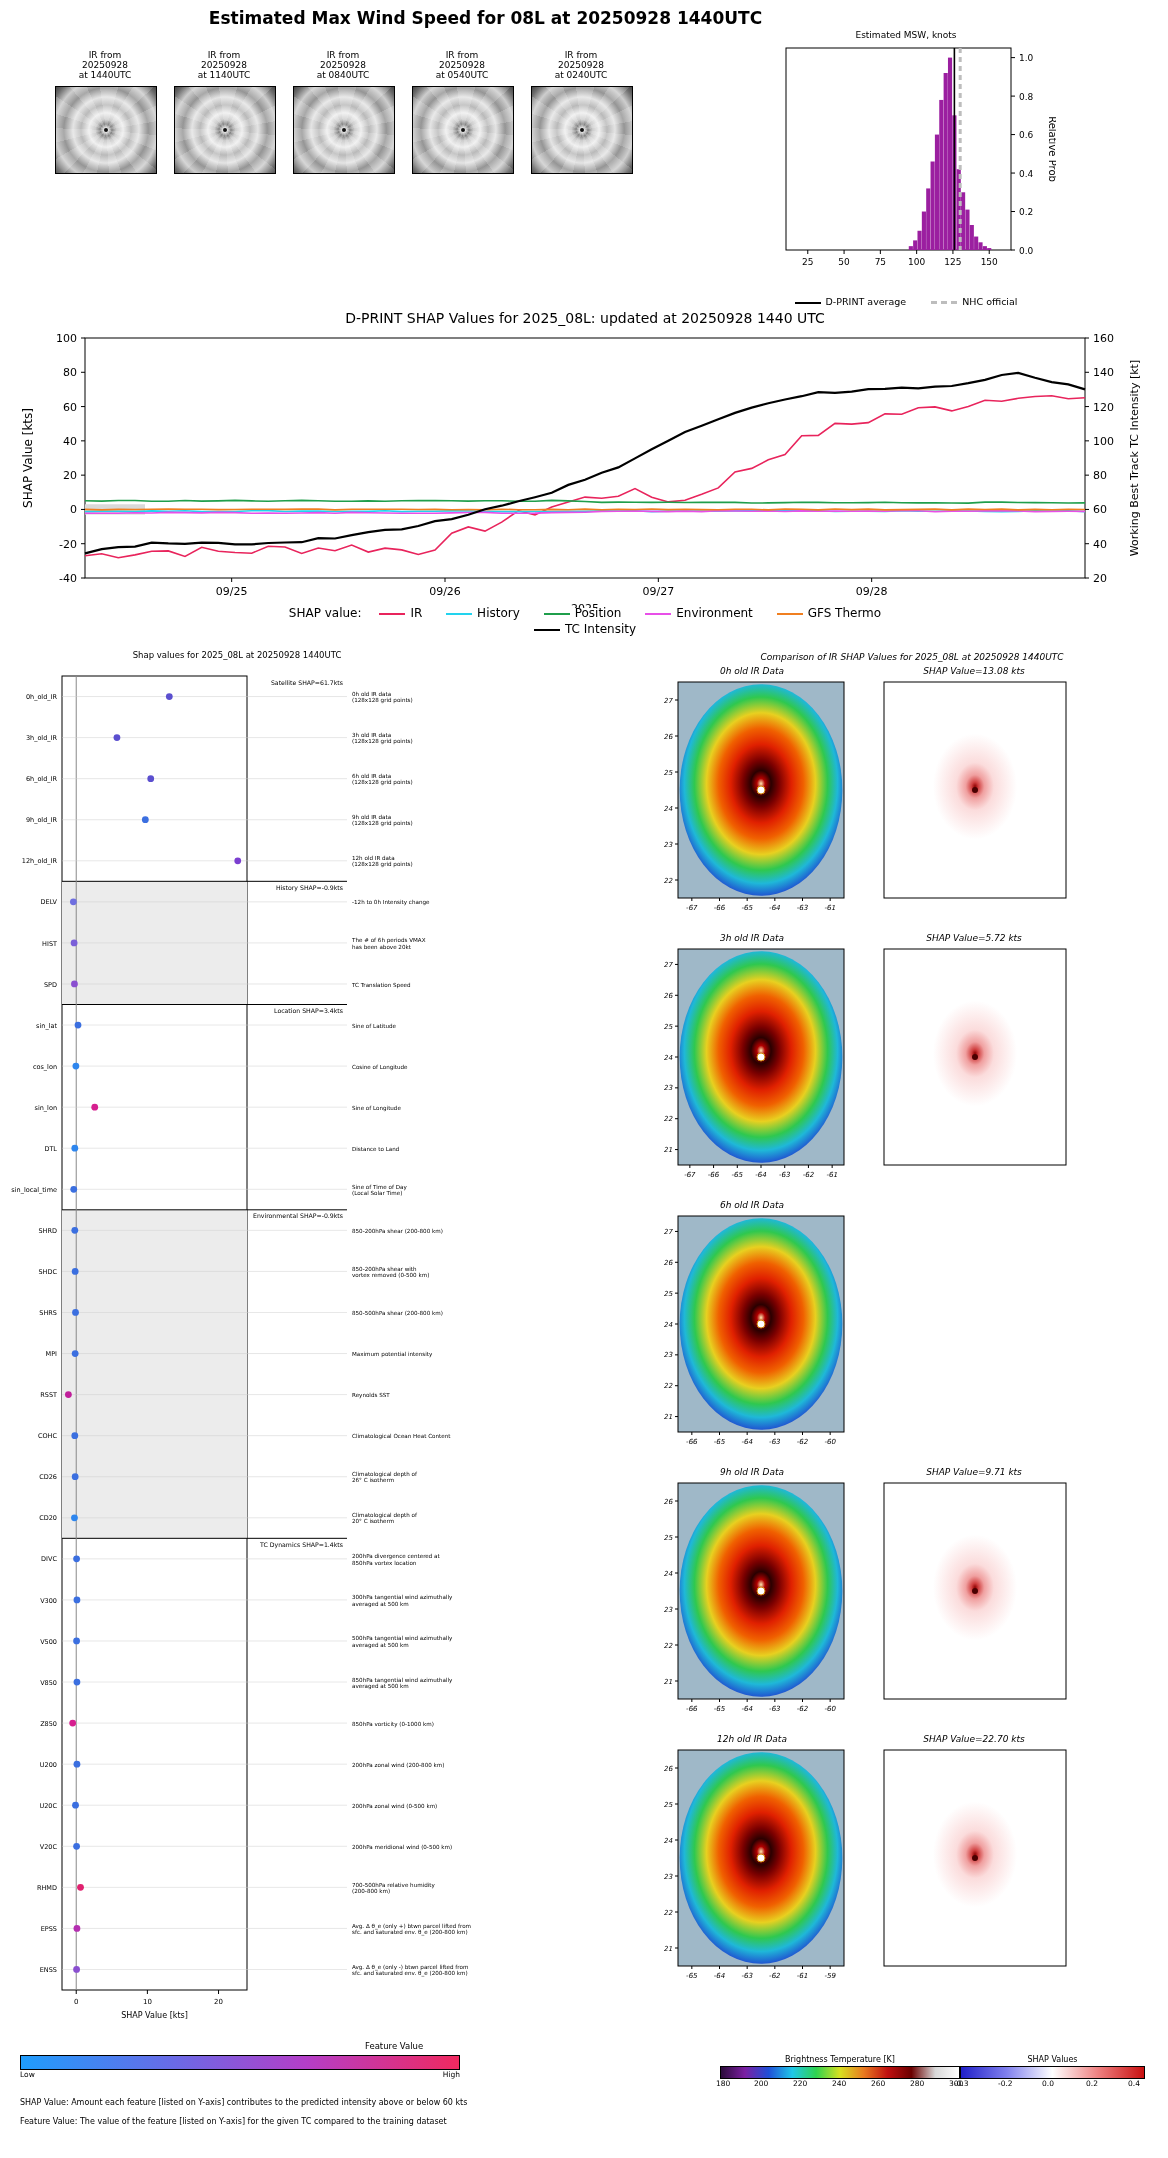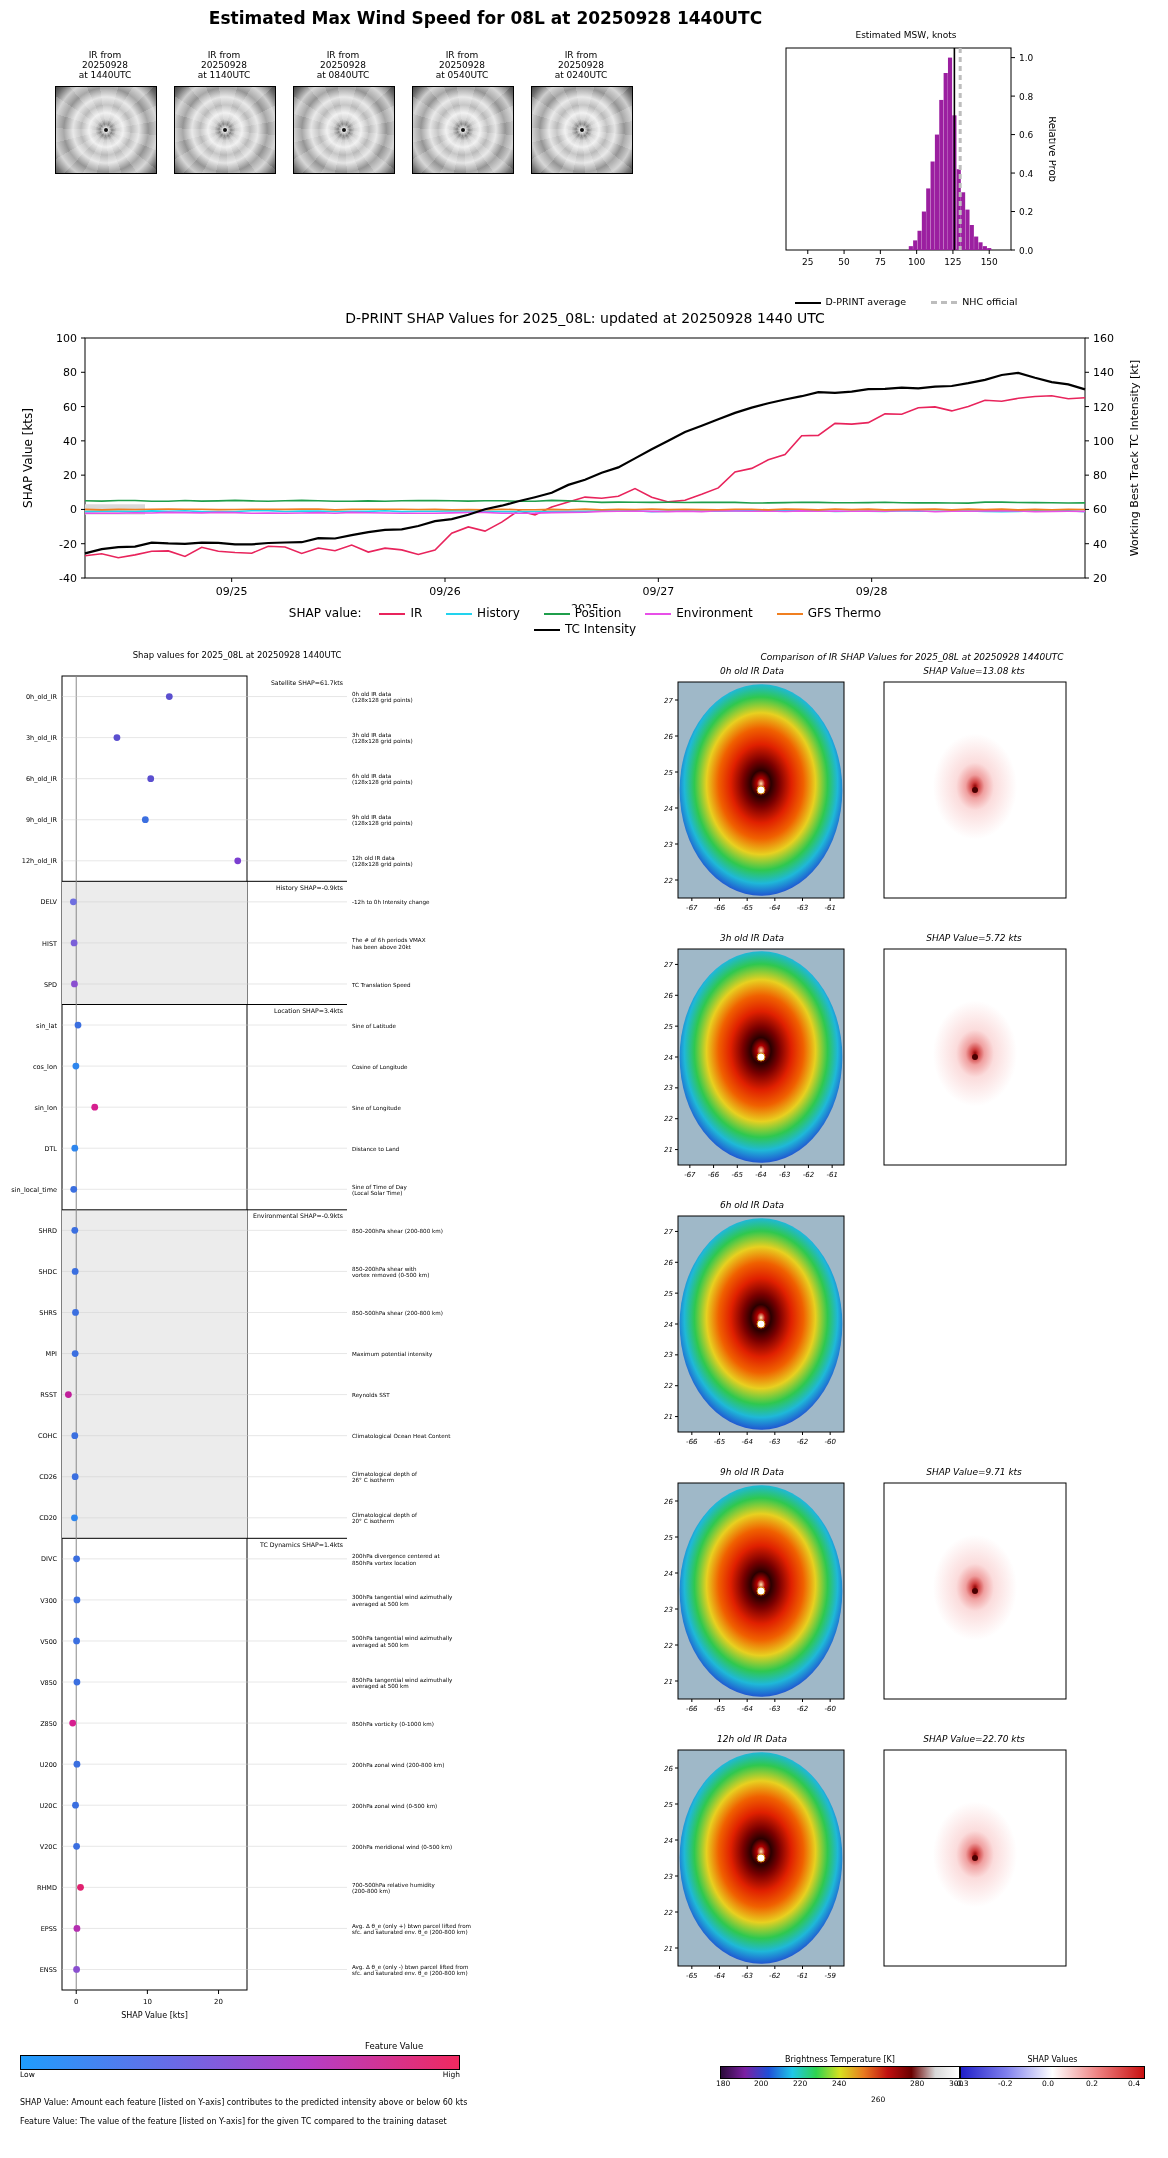--- a/index.html
+++ b/index.html
@@ -695,21 +695,21 @@
 </div>
 
 <div class="abs" style="left:700px;top:2055px;width:240px;padding-left:20px;">
   <div class="ctr tiny" style="font-size:8px;margin-bottom:2px;">Brightness Temperature [K]</div>
   <div style="height:11px;border:1px solid #000;background:linear-gradient(to right,#2b0b3a,#7b1fa2,#1f4fd8,#1fc8e8,#2fd24f,#d8e020,#e87a20,#c01010,#6b0000,#d8d8d8,#ffffff);"></div>
   <div style="position:relative;height:12px;">
     <span class="tiny abs" style="left:-4px;top:0;">180</span>
     <span class="tiny abs" style="left:34px;top:0;">200</span>
     <span class="tiny abs" style="left:73px;top:0;">220</span>
     <span class="tiny abs" style="left:112px;top:0;">240</span>
-    <span class="tiny abs" style="left:151px;top:16px;">260</span>
+    <span class="tiny abs" style="left:151px;top:0;">260</span>
     <span class="tiny abs" style="left:190px;top:0;">280</span>
     <span class="tiny abs" style="left:229px;top:0;">300</span>
   </div>
 </div>
 
 <div class="abs" style="left:960px;top:2055px;width:185px;">
   <div class="ctr tiny" style="font-size:8px;margin-bottom:2px;">SHAP Values</div>
   <div style="height:11px;border:1px solid #000;background:linear-gradient(to right,#2020c8,#8080ee,#ffffff,#ee8080,#c81010);"></div>
   <div style="position:relative;height:12px;">
     <span class="tiny abs" style="left:-6px;top:0;">-0.3</span>

